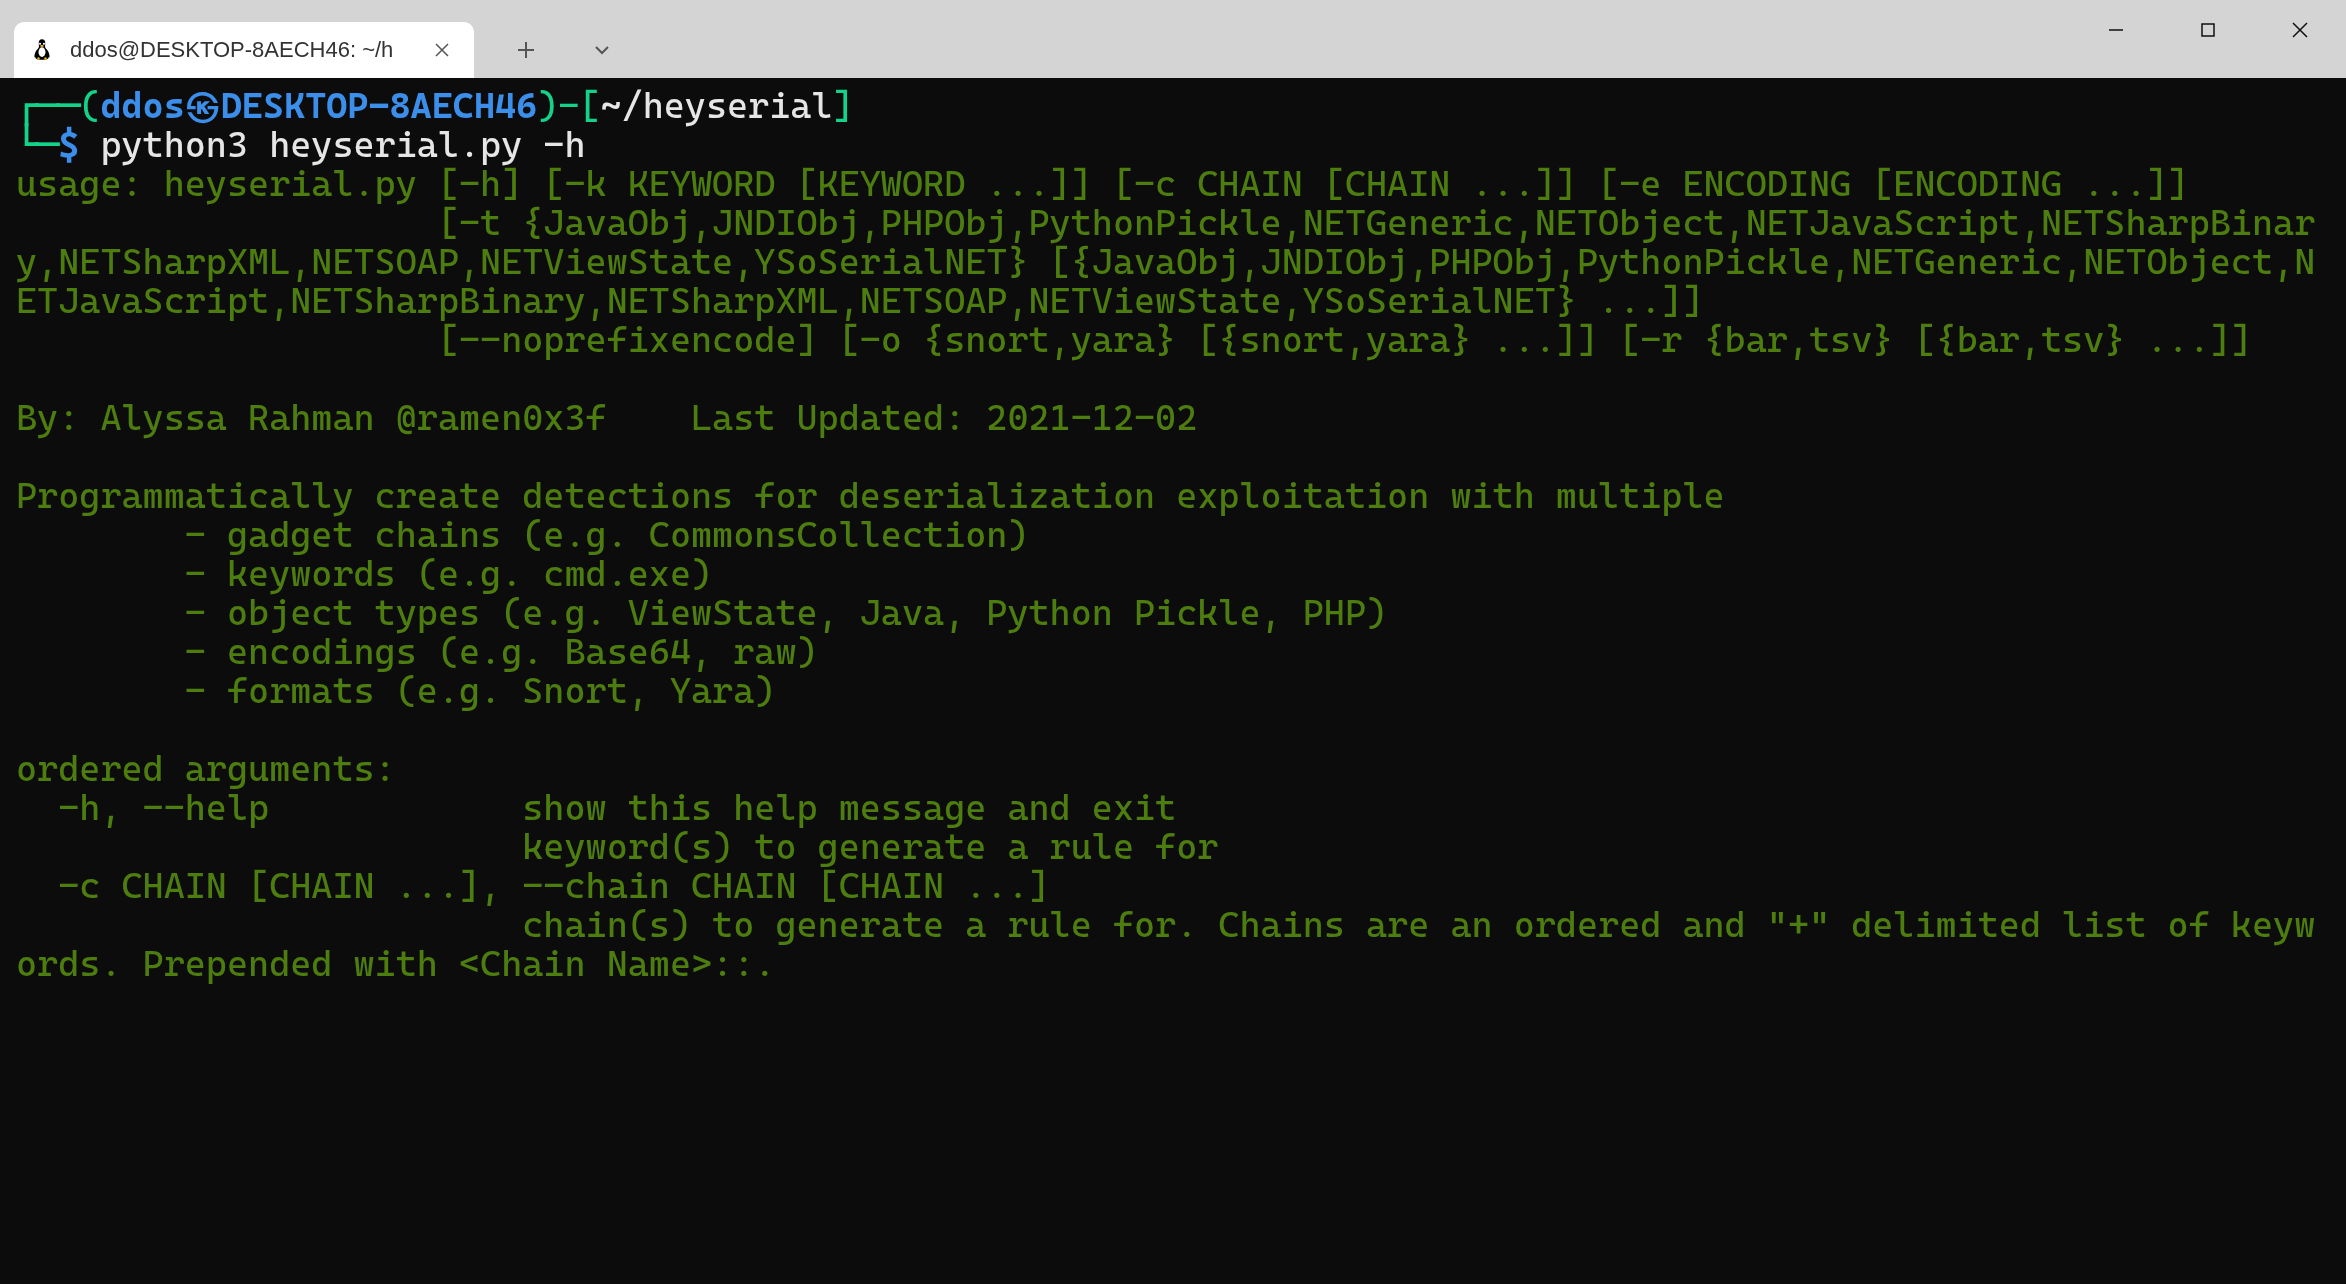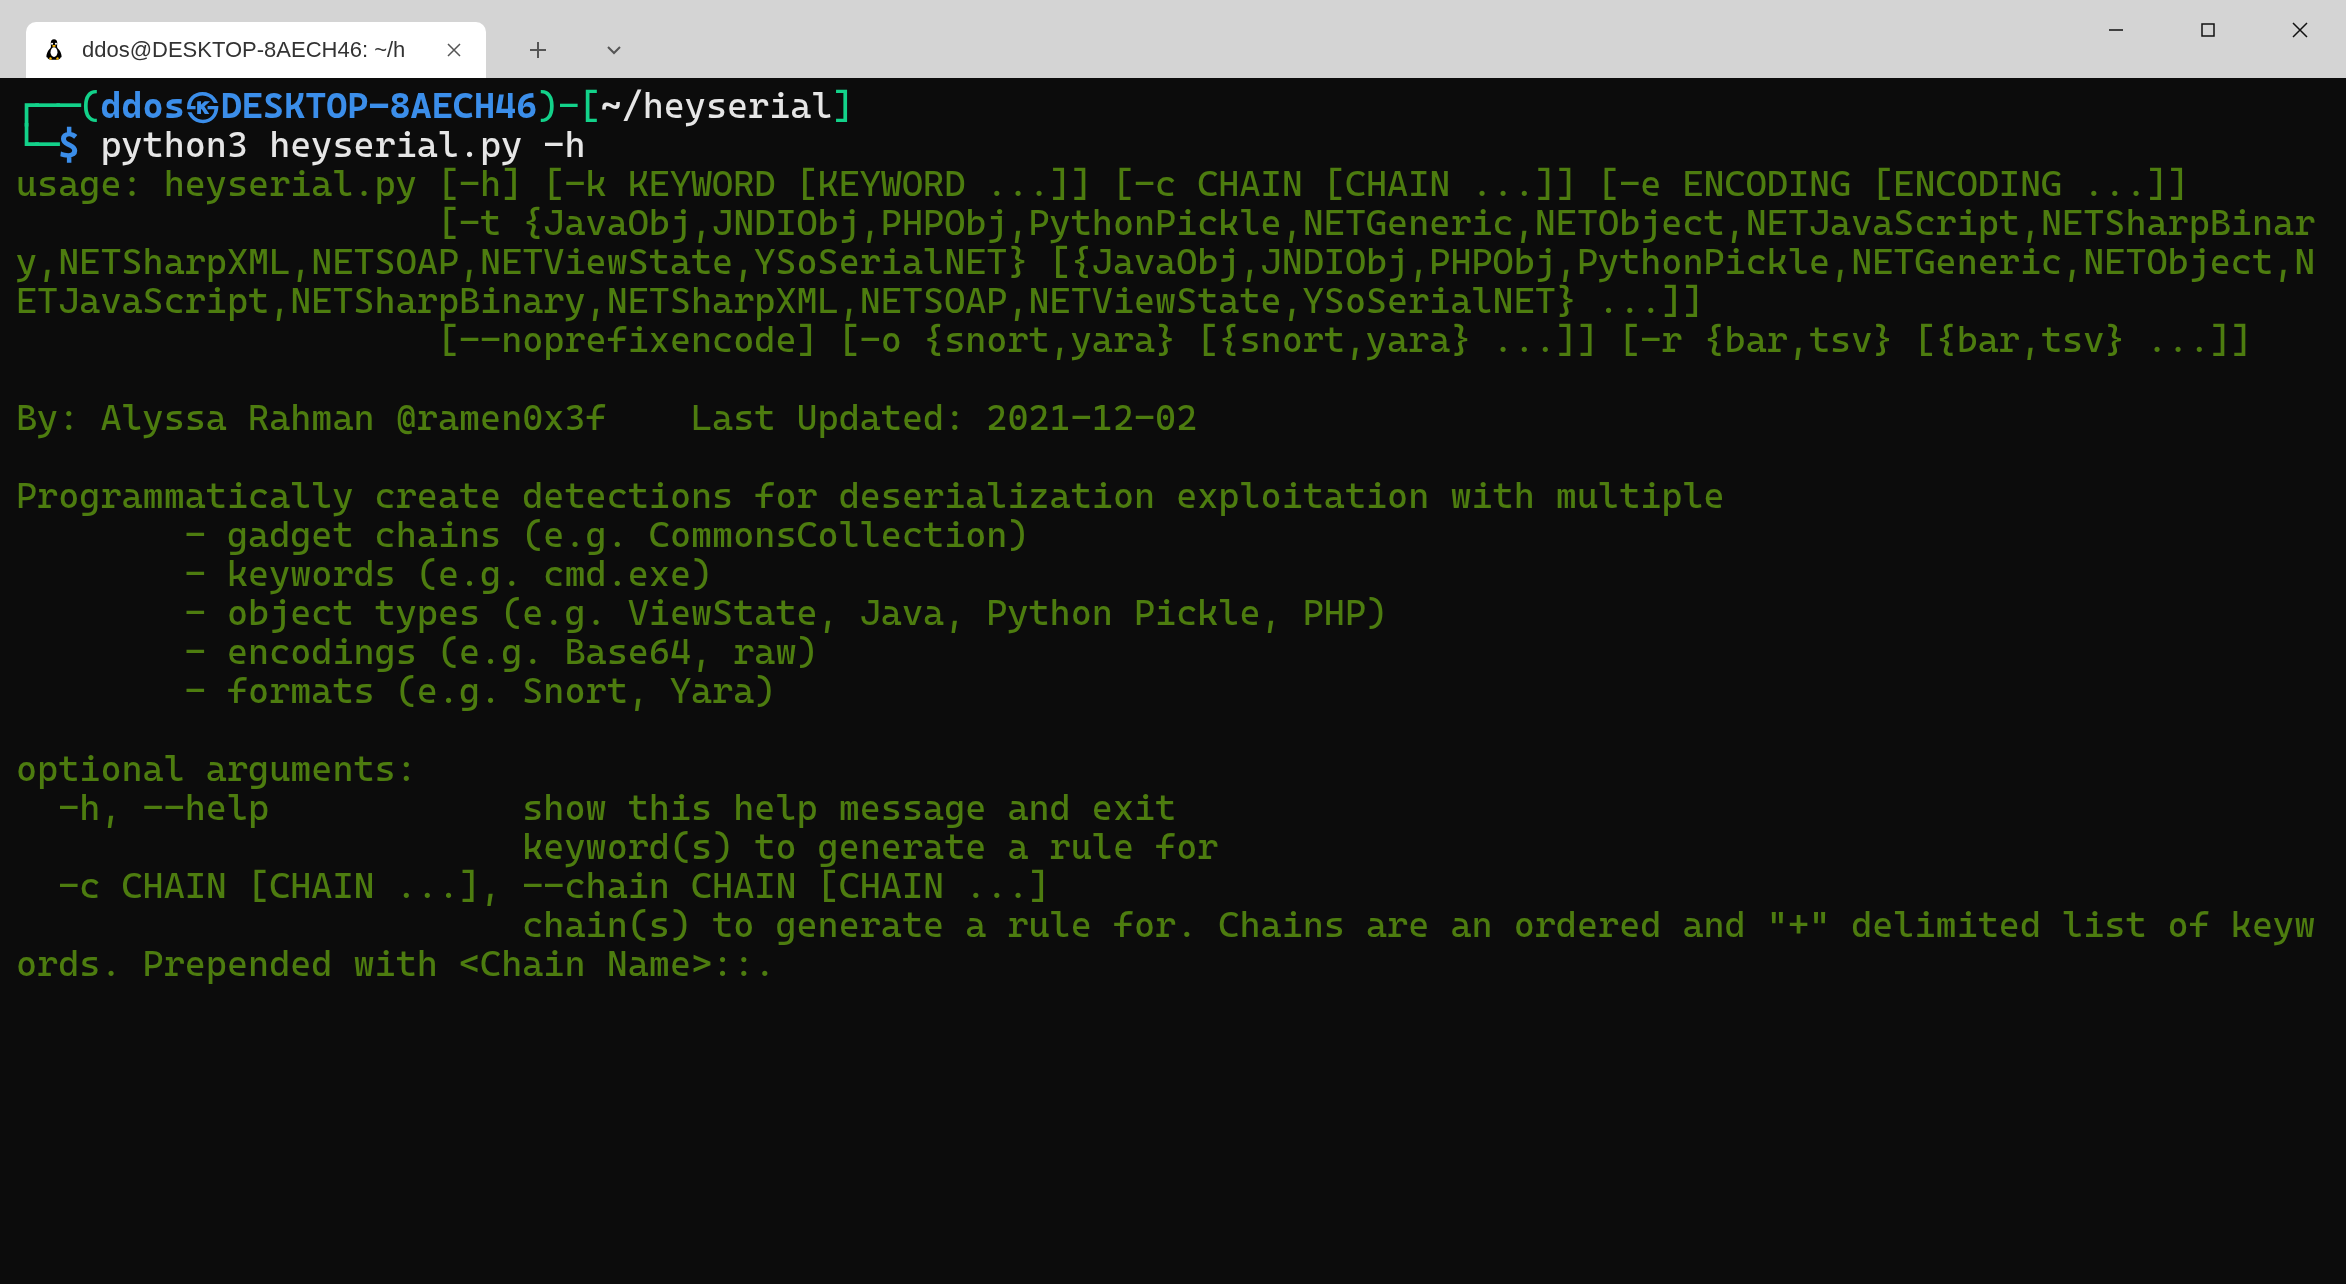--- a/index.html
+++ b/index.html
@@ -14,21 +14,20 @@
     background: #d4d4d4;
     display: flex;
     flex-direction: column;
   }
   .titlebar {
     height: 78px;
     background: #d4d4d4;
     display: flex;
     align-items: center;
     padding-left: 14px;
-    margin-left: 12px;
   }
   .tab {
     display: flex;
     align-items: center;
     background: #fff;
     height: 56px;
     border-top-left-radius: 10px;
     border-top-right-radius: 10px;
     margin-top: 22px;
     padding: 0 14px;
@@ -177,20 +176,20 @@
 
     <div class="block gray">Programmatically create detections for deserialization exploitation with multiple</div>
     <div class="mono-pre gray">        - gadget chains (e.g. CommonsCollection)</div>
     <div class="mono-pre gray">        - keywords (e.g. cmd.exe)</div>
     <div class="mono-pre gray">        - object types (e.g. ViewState, Java, Python Pickle, PHP)</div>
     <div class="mono-pre gray">        - encodings (e.g. Base64, raw)</div>
     <div class="mono-pre gray">        - formats (e.g. Snort, Yara)</div>
 
     <div class="block gray">&nbsp;</div>
 
-    <div class="block gray">optional arguments:</div>
+    <div class="block gray">ordered arguments:</div>
     <div class="mono-pre gray">  -h, --help            show this help message and exit</div>
     <div class="mono-pre gray">                        keyword(s) to generate a rule for</div>
     <div class="mono-pre gray">  -c CHAIN [CHAIN ...], --chain CHAIN [CHAIN ...]</div>
     <div class="block gray">                        chain(s) to generate a rule for. Chains are an ordered and "+" delimited list of keywords. Prepended with &lt;Chain Name&gt;::.</div>
   </div>
 
 </div>
 
 </body></html>

